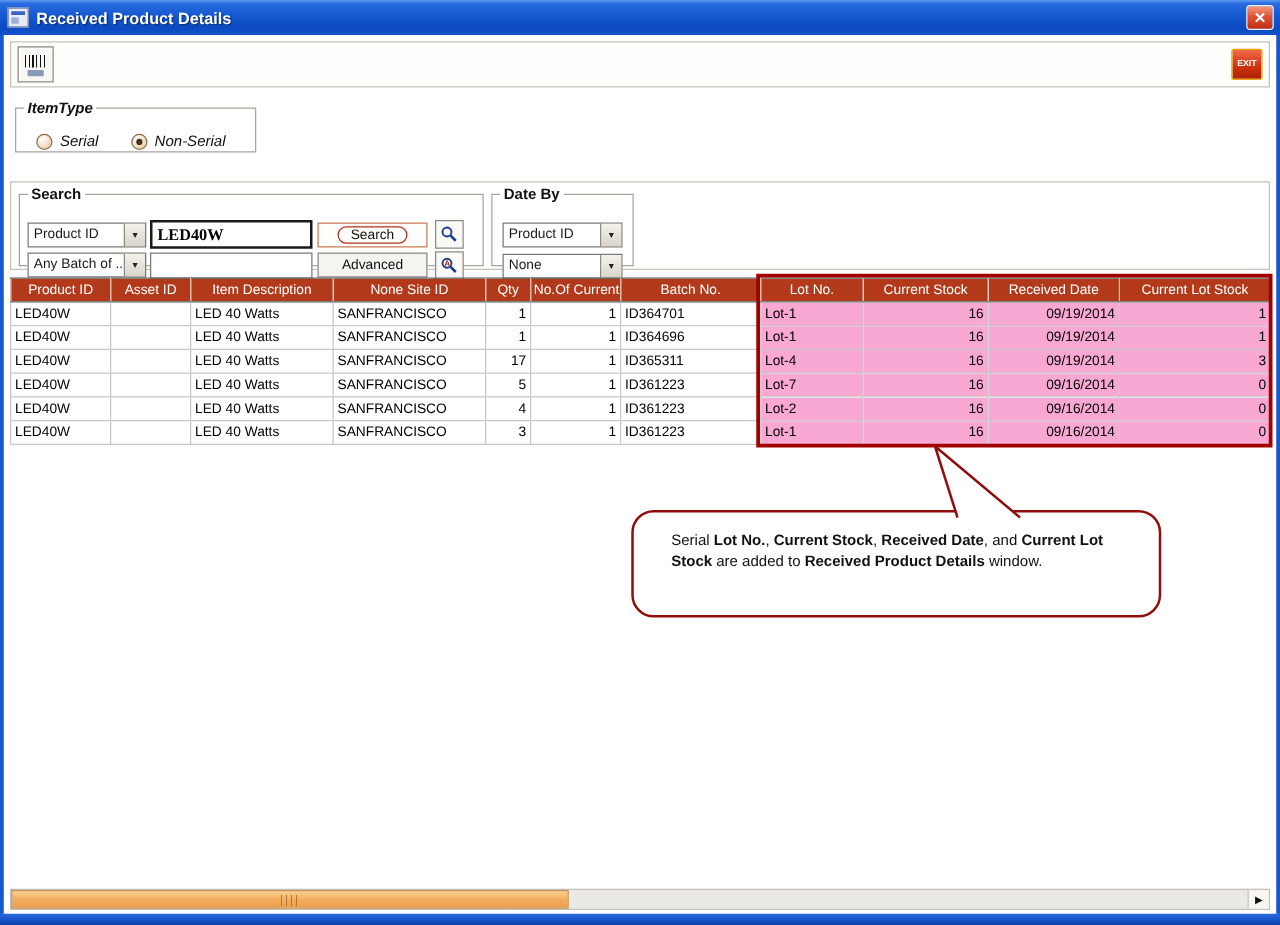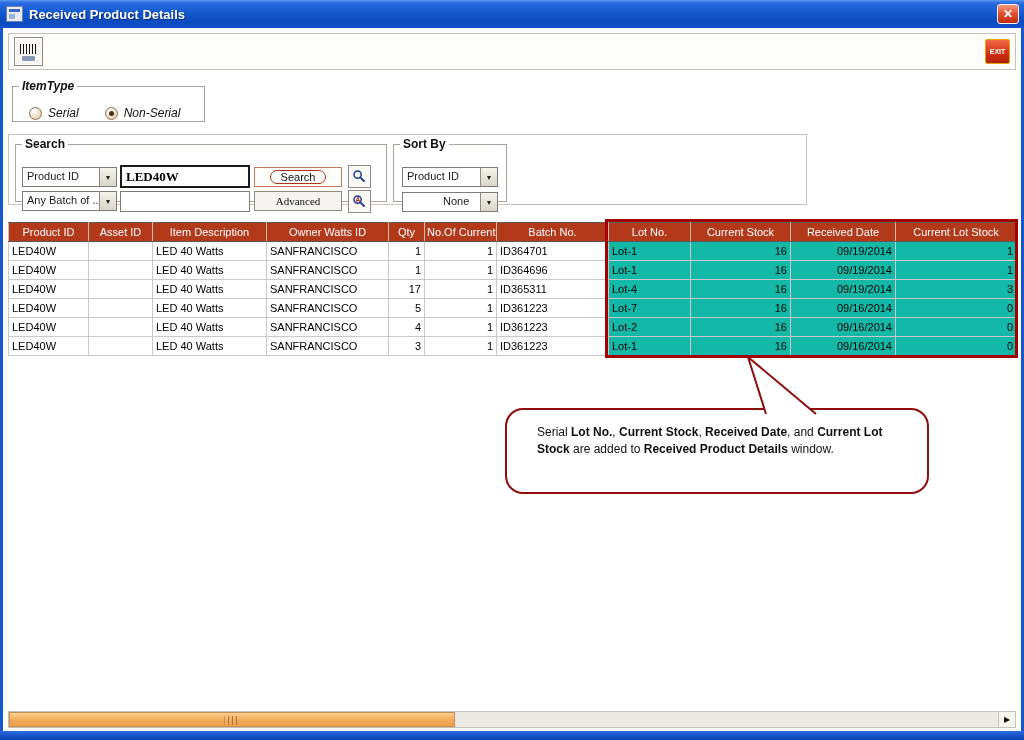--- a/index.html
+++ b/index.html
@@ -41,57 +41,57 @@
   legend { font-weight:bold; font-size:12px; color:#111; margin-left:6px; padding:0 3px; }
 
   .itemtype-box { left:12px; top:79px; width:193px; height:43px;font-style:italic; }
   .radio-rows { position:absolute; left:16px; top:13px; display:flex; gap:26px; align-items:flex-start; }
   .radio-item { display:flex; align-items:center; gap:6px; cursor:pointer; }
   .radio { width:13px; height:13px; border-radius:50%; border:1px solid #8A6F52; position:relative;
     background:radial-gradient(circle at 35% 30%, #FFFFFF 0%, #EFDCC0 60%, #DCC19C 100%); }
   .radio.checked::after { content:""; position:absolute; left:3px; top:3px; width:5px; height:5px; border-radius:50%; background:#46301E; }
   .radio-label { font-size:12px; color:#111; }
 
-  .search-panel { position:absolute; left:8px; top:134px; width:799px; height:71px; border:1px solid #C6C2BA; background:#fff; }
+  .search-panel { position:absolute; left:8px; top:145px; width:1008px; height:71px; border:1px solid #C6C2BA; background:#fff; }
   .search-box { left:6px; top:2px; width:372px; height:65px; }
   .sort-box { left:384px; top:2px; width:114px; height:65px; }
 
   .combo { position:absolute; height:20px; border:1px solid #7E7A74; background:#fff; display:flex; align-items:stretch; cursor:pointer; }
   .combo .txt { flex:1; padding:2px 4px 0 4px; font-size:11px; color:#1A1A1A; white-space:nowrap; overflow:hidden; }
   .combo .arrow { width:17px; border-left:1px solid #8E8A84; background:linear-gradient(180deg,#F4F2EC 0%,#D9D5C9 100%);
     display:flex; align-items:center; justify-content:center; font-size:7px; color:#222; }
 
   .query-input { position:absolute; left:104px; top:14px; width:130px; height:23px; border:2px solid #1A1A1A;
     font-family:"Liberation Serif", serif; font-weight:bold; font-size:13px; padding:0 4px; color:#000; }
   .adv-input { position:absolute; left:104px; top:40px; width:130px; height:21px; border:1px solid #7E7A74;
     font-family:"Liberation Serif", serif; font-size:13px; padding:0 4px; }
 
   .search-btn { position:absolute; left:238px; top:16px; width:88px; height:20px; background:#FEFEFC;
     border:1px solid #C87A58; display:flex; align-items:center; justify-content:center; cursor:pointer; }
   .search-btn .ring { border:1px solid #B03018; border-radius:8px; padding:0 10px; font-size:11px; color:#111; }
   .adv-btn { position:absolute; left:238px; top:40px; width:88px; height:20px; background:#F5F4F0;
-    border:1px solid #8E8A84; display:flex; align-items:center; justify-content:center; font-size:11px; color:#111; cursor:pointer;font-family:Liberation Serif, serif; }
+    border:1px solid #8E8A84; display:flex; align-items:center; justify-content:center; font-size:11px; color:#111; cursor:pointer; }
   .icon-btn { position:absolute; width:23px; height:23px; border:1px solid #8E8A84; background:#FAF9F6;
     display:flex; align-items:center; justify-content:center; cursor:pointer; }
   .find-btn { left:332px; top:14px; }
   .advfind-btn { left:332px; top:39px; }
 
   .sort-combo1 { left:8px; top:16px; width:96px; }
-  .sort-combo2 { left:8px; top:41px; width:96px;padding-left:36px; }
+  .sort-combo2 { left:8px; top:41px; width:96px; }
   .search-combo1 { left:6px; top:16px; width:95px; }
   .search-combo2 { left:6px; top:40px; width:95px; }
 
   
   .grid { position:absolute; left:8px; top:222px; width:1008px; border-collapse:collapse; table-layout:fixed;
     font-size:11px; color:#000; }
   .grid th { background:#B23A1B; color:#fff; font-weight:normal; height:19px; padding:0 2px; text-align:center;
     border:1px solid #D9BBA9; border-top:1px solid #5A5A5A; border-bottom:1px solid #5A5A5A;
     white-space:nowrap; overflow:hidden; }
   .grid td { background:#fff; height:19px; padding:0 3px; border:1px solid #C8C8C8; white-space:nowrap; overflow:hidden; }
-  .grid tbody td:nth-child(n+8) { background:#14b8a6; }
+  .grid tbody td:nth-child(n+8) { background:#f9a8d4; }
   .grid tbody td:nth-child(5), .grid tbody td:nth-child(6), .grid tbody td:nth-child(9),
   .grid tbody td:nth-child(10), .grid tbody td:nth-child(11) { text-align:right; }
 
   .hl-outline { position:absolute; left:605px; top:219px; width:413px; height:139px;
     border:3px solid #A30000; pointer-events:none; z-index:3; }
 
   
   .callout { position:absolute; left:505px; top:408px; width:424px; height:86px; background:#fff;
     border:2px solid #8F0E0E; border-radius:18px; z-index:4; padding:14px 18px 10px 30px;
     font-size:12px; line-height:17px; color:#111; }
@@ -177,21 +177,21 @@
       <div class="icon-btn advfind-btn">
         <svg width="15" height="15" viewBox="0 0 15 15">
           <circle cx="5.6" cy="5.6" r="3.6" fill="none" stroke="#1A3A8C" stroke-width="1.5"></circle>
           <line x1="8.6" y1="8.6" x2="12.6" y2="12.6" stroke="#1A3A8C" stroke-width="2"></line>
           <text x="3.4" y="8" font-size="6.5" fill="#B02010" font-family="Liberation Sans, sans-serif" font-weight="bold">A</text>
         </svg>
       </div>
     </fieldset>
 
     <fieldset class="sort-box">
-      <legend>Sort By</legend>
+      <legend>Date By</legend>
 
       <div class="combo sort-combo1">
         <span class="txt">Product ID</span>
         <span class="arrow">▼</span>
       </div>
 
       <div class="combo sort-combo2">
         <span class="txt">None</span>
         <span class="arrow">▼</span>
       </div>
@@ -210,21 +210,21 @@
         <col style="width:82px">
       <col style="width:100px">
         <col style="width:105px">
         <col style="width:121px">
     </colgroup>
     <thead>
       <tr>
           <th>Product ID</th>
           <th>Asset ID</th>
           <th>Item Description</th>
-          <th>Owner Watts ID</th>
+          <th>None Site ID</th>
           <th>Qty</th>
           <th>No.Of Current</th>
           <th>Batch No.</th>
           <th>Lot No.</th>
           <th>Current Stock</th>
           <th>Received Date</th>
           <th>Current Lot Stock</th>
         </tr>
     </thead>
     <tbody>

